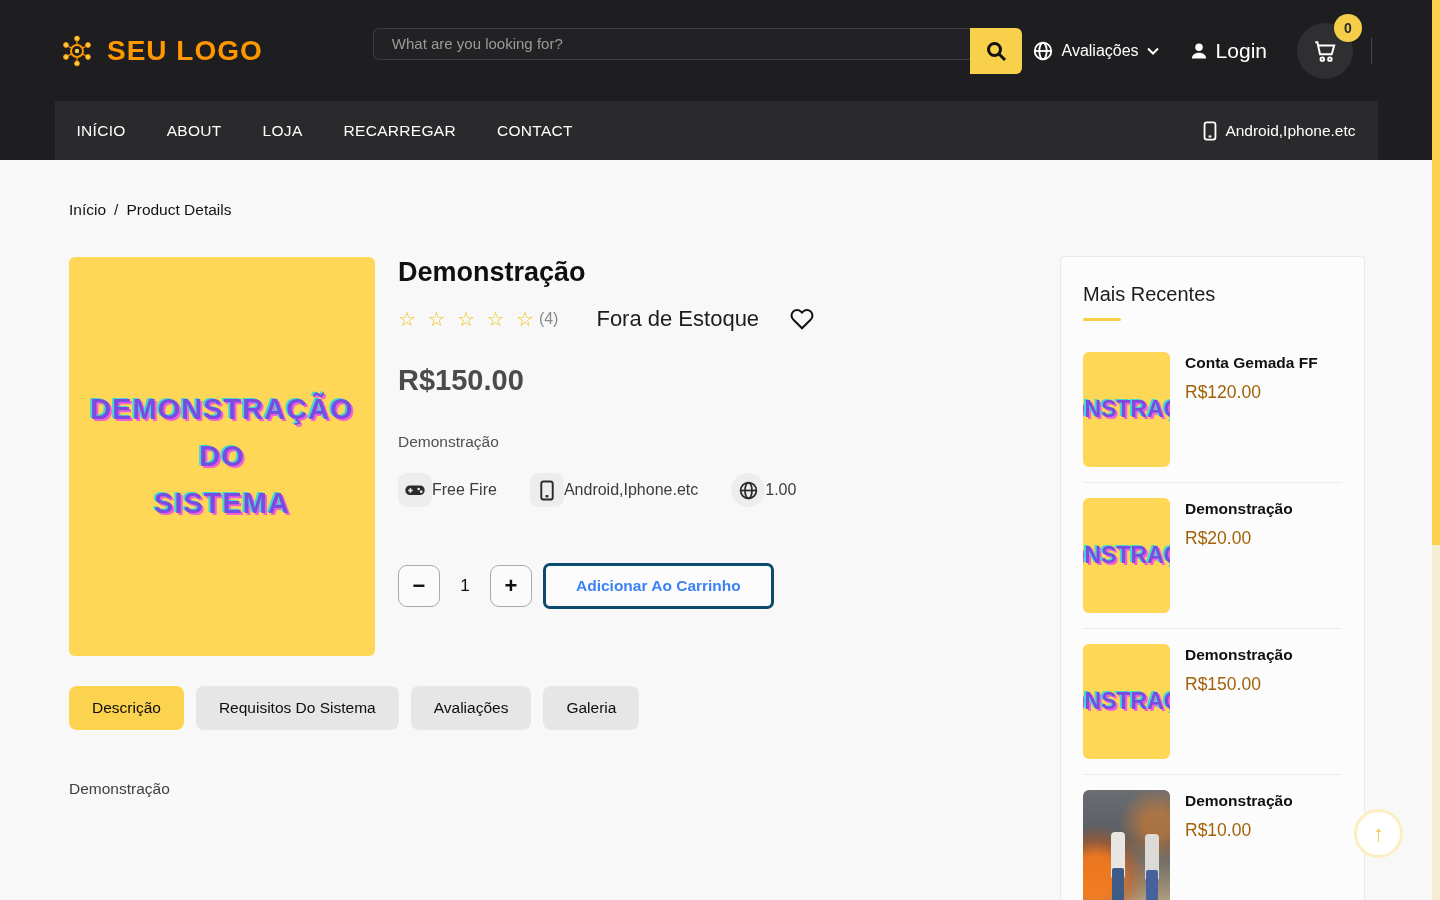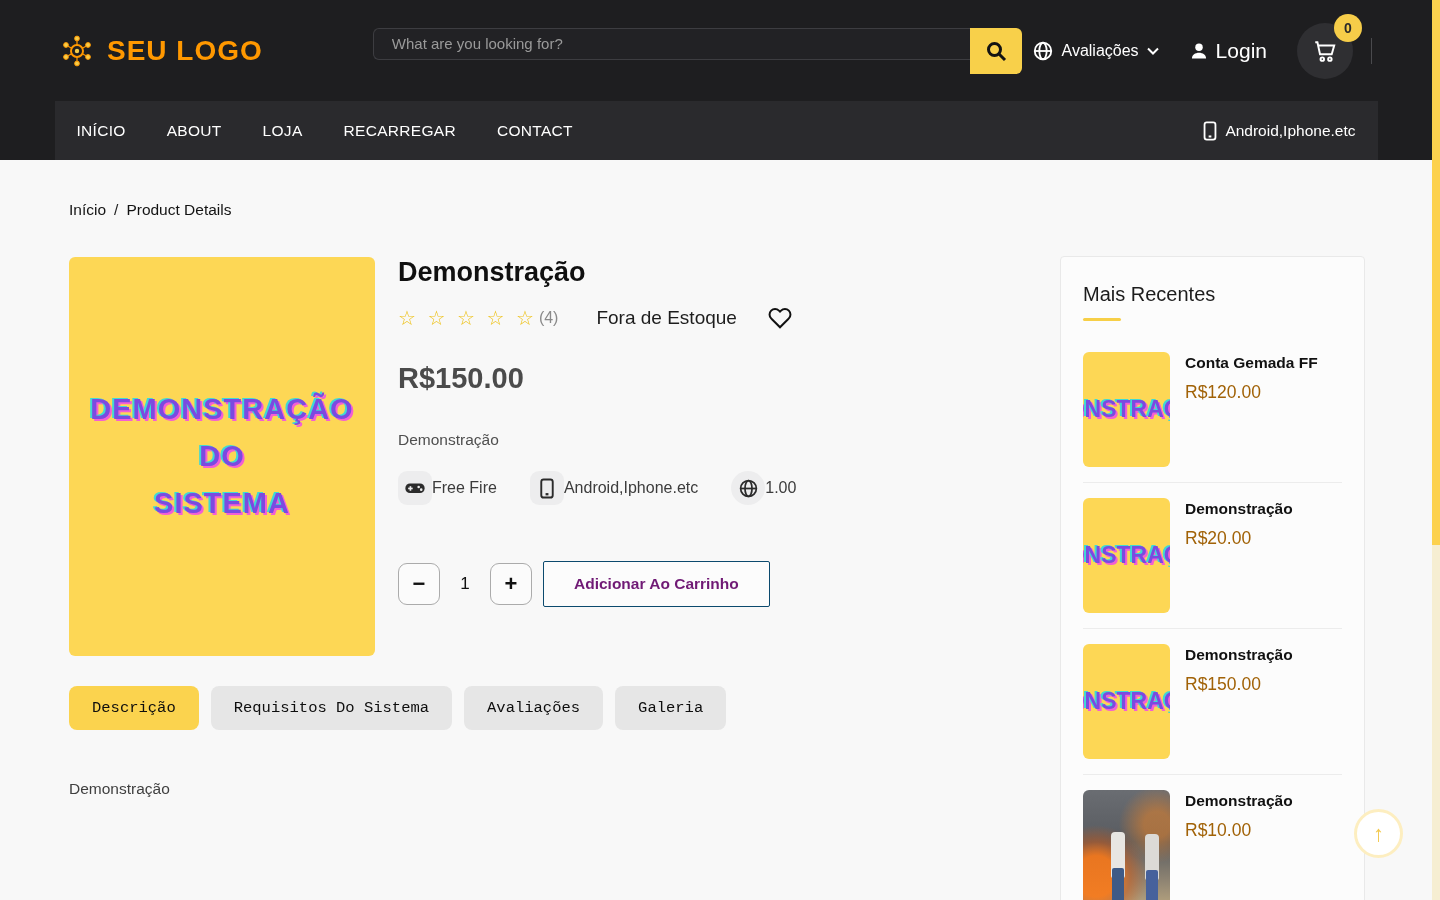--- a/index.html
+++ b/index.html
@@ -51,46 +51,46 @@
   .product-image { width:306px; height:399px; background:#fdd755; border-radius:6px; overflow:hidden;
                    display:flex; flex-direction:column; align-items:center; justify-content:center; gap:14px; }
   .glitch-line { font-weight:bold; font-size:29px; letter-spacing:1px; color:#7b4ae0;
                  text-shadow:-2px -1px 0 #3fd9d4, 2px 2px 0 #f35fd4; }
 
   .product-info { margin-left:23px; width:700px; }
   .product-title { font-size:27px; font-weight:bold; color:#101010; }
   .rating-row { display:flex; align-items:center; margin-top:18px; }
   .stars { color:#eec31e; font-size:20px; letter-spacing:3px; }
   .rating-count { color:#8a8a8a; font-size:16px; margin-left:2px; }
-  .stock-status { margin-left:38px; font-size:19px; color:#1d1d1d; }
+  .stock-status { margin-left:38px; font-size:22px; color:#1d1d1d; }
   .wishlist { margin-left:30px; cursor:pointer; display:flex; align-items:center; }
 
   .price { margin-top:32px; font-size:29px; font-weight:bold; color:#4b4b4b; }
   .short-desc { margin-top:36px; font-size:15.5px; color:#4f4f4f; }
 
   .attr-row { display:flex; align-items:center; margin-top:22px; gap:33px; }
   .attr { display:flex; align-items:center; }
   .attr-icon { width:34px; height:34px; background:#ededee; border-radius:9px;
                display:flex; align-items:center; justify-content:center; }
   .attr-icon.round { border-radius:50%; }
   .attr-label { font-size:16px; color:#3c3c3c; }
 
   .buy-row { display:flex; align-items:center; margin-top:56px; }
   .qty-btn { width:42px; height:42px; border:1px solid #ababab; border-radius:9px; background:#fbfbfb;
              font-size:22px; font-weight:bold; color:#111; cursor:pointer; display:flex;
              align-items:center; justify-content:center; }
   .qty-value { width:50px; text-align:center; font-size:17px; color:#111; }
-  .add-cart-btn { margin-left:11px; height:46px; padding:0 30px; border:1px solid #0c4a6e; border-radius:2px;
-                  background:#fcfcfc; font-size:15.5px; font-weight:bold; color:#701a75;
+  .add-cart-btn { margin-left:11px; height:46px; padding:0 30px; border:3px solid #0c4a6e; border-radius:7px;
+                  background:#fcfcfc; font-size:15.5px; font-weight:bold; color:#3b82f6;
                   font-family:"Liberation Sans", sans-serif; cursor:pointer; }
 
   
   .tabs-row { display:flex; gap:12px; margin:30px 0 0 69px; }
   .tab { height:44px; padding:16px 23px; border:none; border-radius:8px; background:#e6e6e6;
-         font-size:15.5px; color:#0e0e0e; font-family:Liberation Mono, monospace; cursor:pointer;
+         font-size:15.5px; color:#0e0e0e; font-family:Liberation Sans, sans-serif; cursor:pointer;
          display:flex; align-items:center; }
   .tab.active { background:#fbd34e; }
   .tab-content { margin:50px 0 0 69px; font-size:15.5px; color:#3f3f3f; }
 
   
   .sidebar-card { position:absolute; left:1060px; top:256px; width:305px; height:720px;
                   background:#fcfcfc; border:1px solid #e9e9e9; border-radius:4px; padding:26px 22px; }
   .sidebar-title { font-size:20px; color:#1c1c1c; }
   .sidebar-underline { width:38px; height:3px; background:#f7cf47; margin-top:12px; border-radius:2px; }
   .recent-list { margin-top:16px; }

